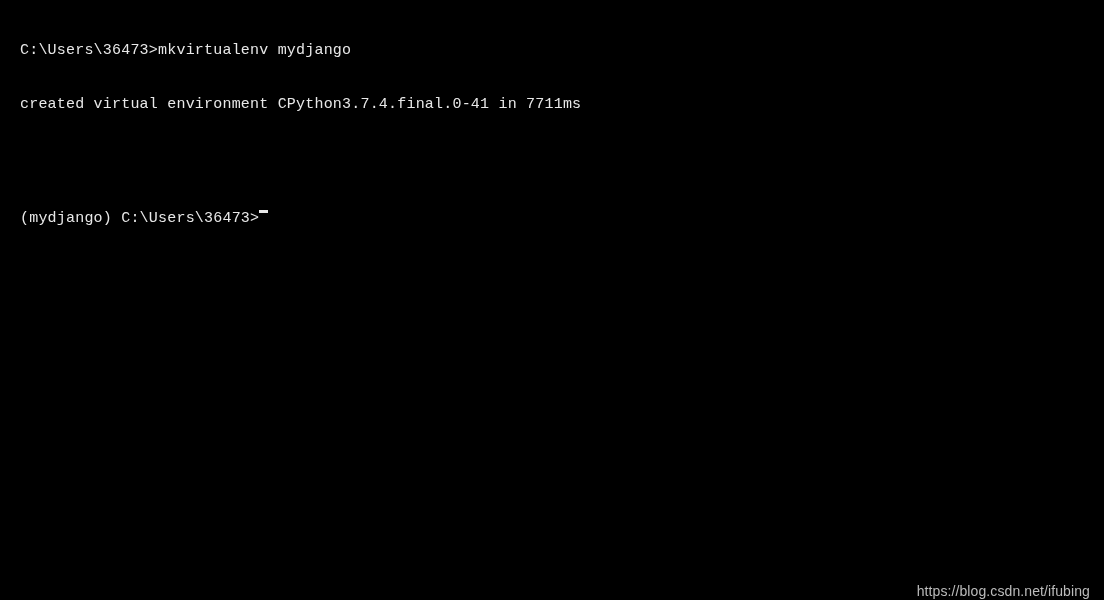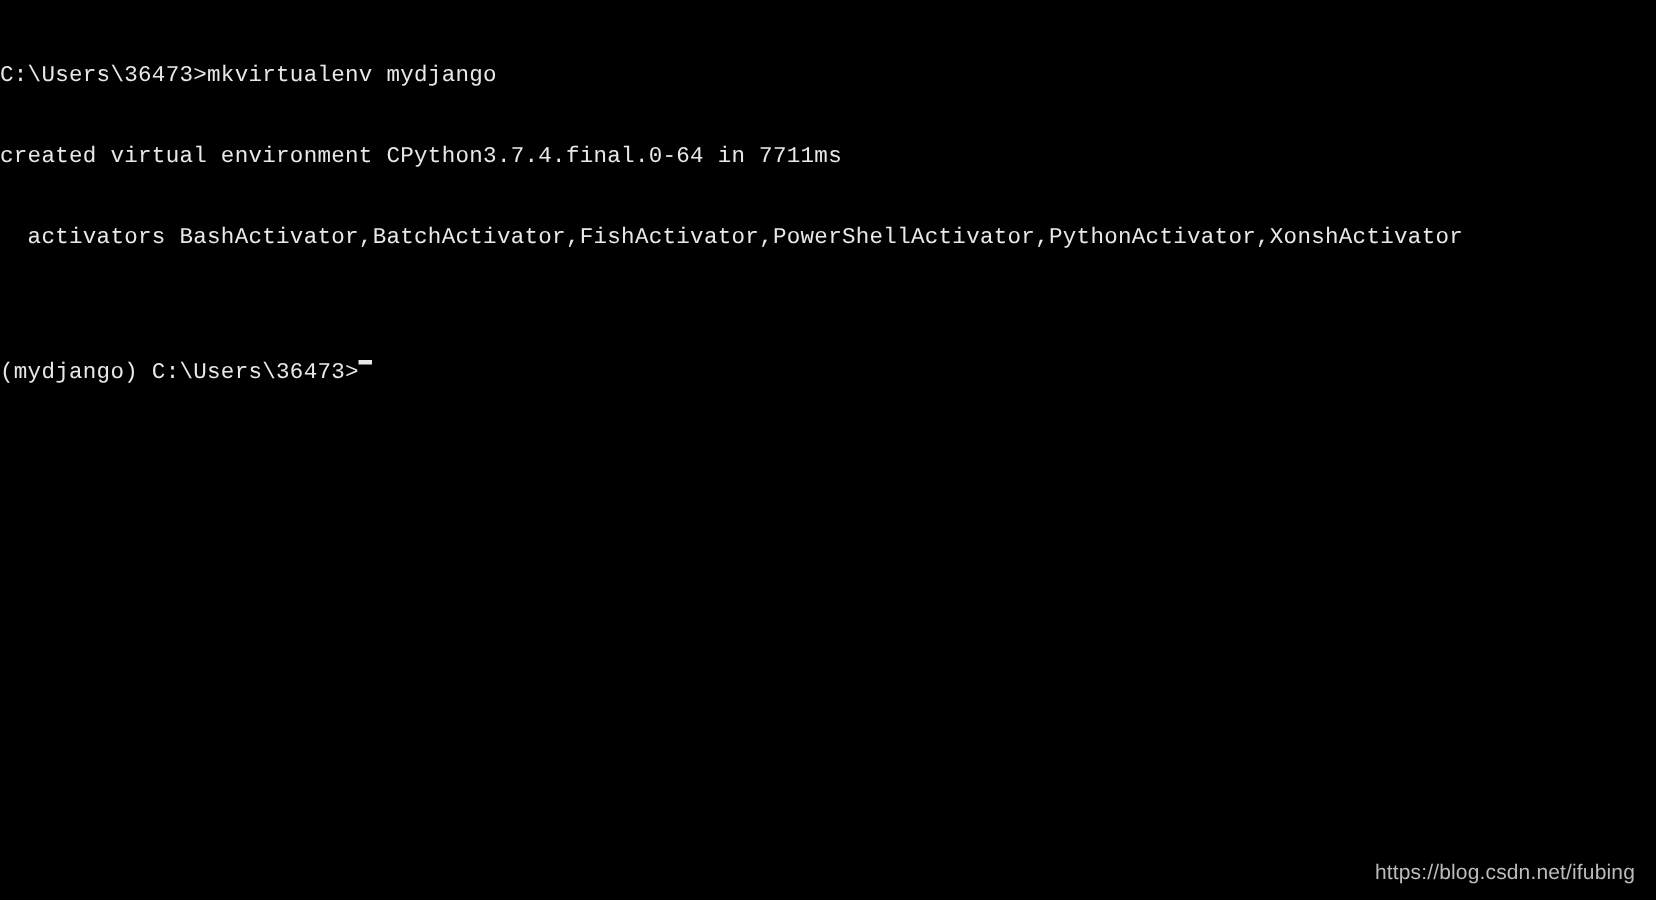--- a/index.html
+++ b/index.html
@@ -12,54 +12,54 @@
       height: 600px;
       background-color: #000000;
       font-family: "Consolas", "Courier New", monospace;
       font-size: 15px;
       color: #e8e8e8;
       overflow: hidden;
       position: relative;
       line-height: 1.2;
     }
     .terminal {
-      padding: 6px 0;
+      padding: 6px 20px;
       white-space: pre-wrap;
       word-break: break-all;
       letter-spacing: 0.2px;
     }
     .line {
       display: block;
     }
     .prompt-line {
       display: flex;
       flex-wrap: wrap;
+      margin-top: 24px;
     }
     .cursor {
       display: inline-block;
       width: 9px;
       height: 3px;
       background-color: #e8e8e8;
       vertical-align: bottom;
       margin-bottom: 1px;
     }
     .watermark {
       position: absolute;
-      bottom: 10px;
+      bottom: 0;
       right: 14px;
       color: #bbbbbb;
       font-family: Arial, sans-serif;
       font-size: 14px;
       letter-spacing: 0.1px;
     }
   </style>
 </head>
 <body>
 
 <div class="terminal">
   <span class="line">C:\Users\36473&gt;mkvirtualenv mydjango</span>
-  <span class="line">created virtual environment CPython3.7.4.final.0-64 in 7711ms</span>
-  <span class="line">  activators BashActivator,BatchActivator,FishActivator,PowerShellActivator,PythonActivator,XonshActivator</span>
+  <span class="line">created virtual environment CPython3.7.4.final.0-41 in 7711ms</span>
   <span class="line"></span>
   <span class="prompt-line"><span>(mydjango) C:\Users\36473&gt;</span><span class="cursor"></span></span>
 </div>
 
 <div class="watermark">https://blog.csdn.net/ifubing</div>
 
 </body></html>

